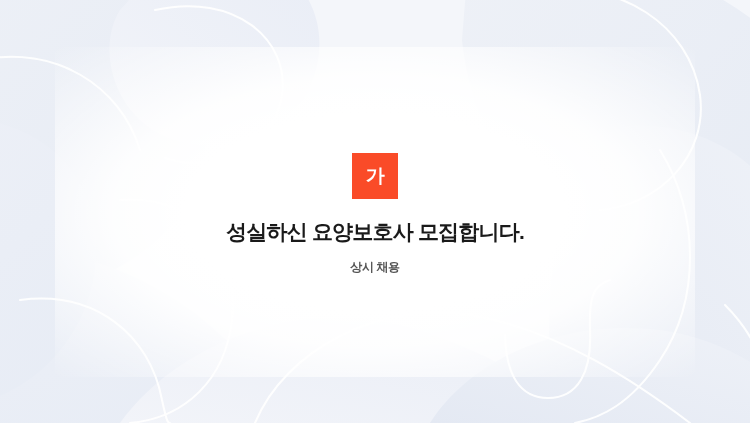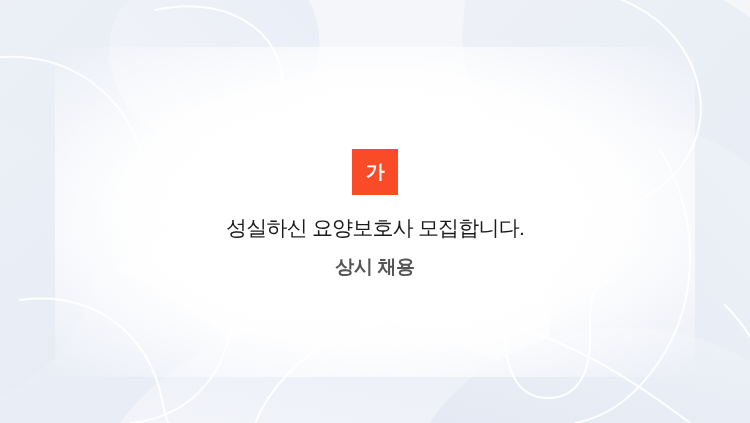--- a/index.html
+++ b/index.html
@@ -86,30 +86,30 @@
     font-size: 40px;
     font-weight: 700;
     line-height: 1.05;
     color: #111111;
     letter-spacing: -1.2px;
     white-space: nowrap;
   }
 
   .subtitle {
     font-size: 21px;
-    font-weight: 400;
+    font-weight: 700;
     color: #1a1a1a;
     letter-spacing: -0.8px;
     line-height: 1.2;
     margin: 0 0 16px 0;
     white-space: nowrap;
   }
 
   .tagline {
-    font-size: 19px;
+    font-size: 12px;
     font-weight: 700;
     color: #555555;
     letter-spacing: -0.4px;
     line-height: 1.2;
     margin: 0;
     white-space: nowrap;
   }
 </style>
 </head>
 <body>

